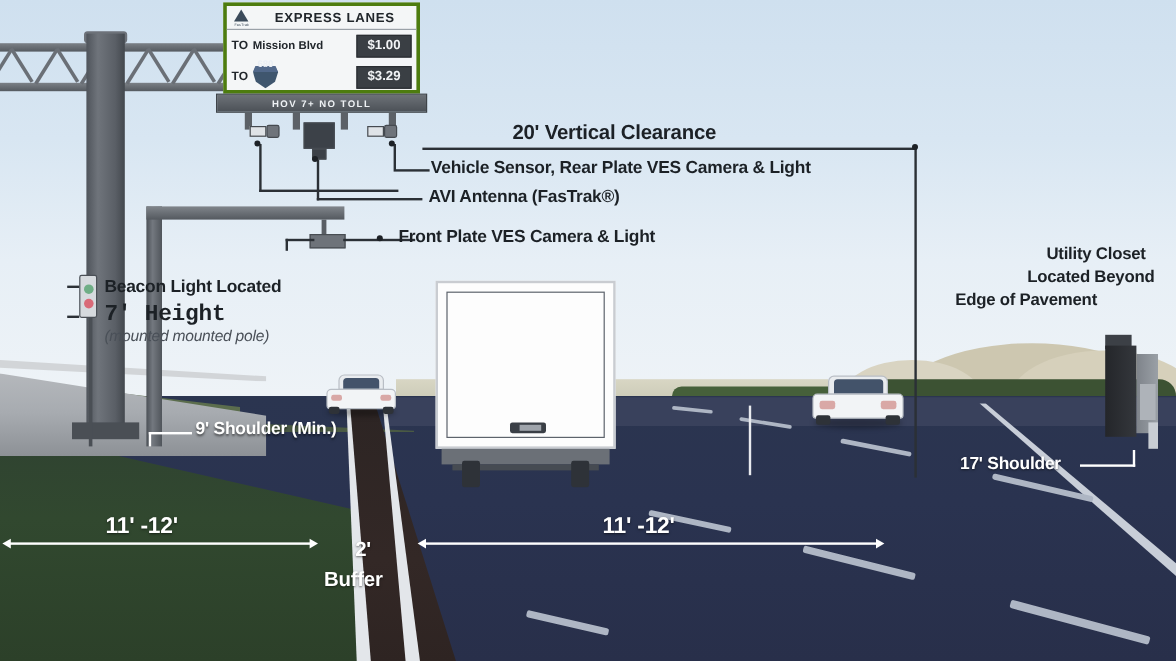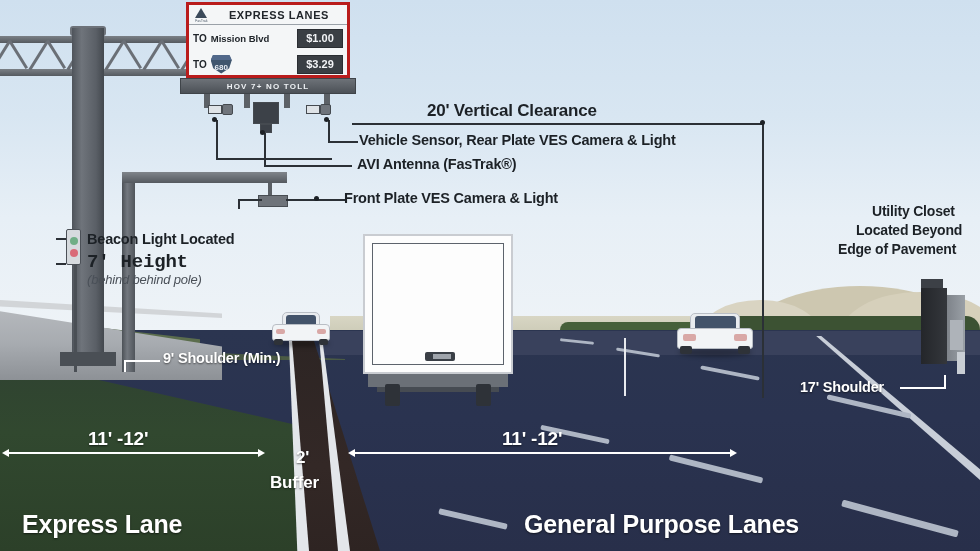--- a/index.html
+++ b/index.html
@@ -139,21 +139,21 @@
   }
   .low-arm-drop {
     position:absolute; left:268px; top:183px; width:4px; height:14px;
     background:#5a5f65;
   }
 
   
   .sign-wrap { position:absolute; left:186px; top:2px; width:164px; height:100px; }
   .sign-panel {
     position:absolute; left:0; top:0; width:164px; height:76px;
-    background:#f4f6f7; border:3px solid #b91c1c;
+    background:#f4f6f7; border:3px solid #4d7c0f;
   }
   .sign-header {
     display:flex; align-items:center; gap:5px;
     height:20px; padding:0 4px; border-bottom:1.5px solid #9aa1a8;
   }
   .fastrak-logo {
     width:17px; height:15px; position:relative; flex:0 0 auto;
   }
   .ft-tri {
     position:absolute; left:2px; top:1px; width:0; height:0;
@@ -184,21 +184,21 @@
     clip-path: polygon(50% 0%, 90% 8%, 100% 30%, 88% 72%, 50% 100%, 12% 72%, 0% 30%, 10% 8%);
   }
   .shield-top {
     position:absolute; left:0; top:0; width:21px; height:6px;
     background:#51688a;
     clip-path: polygon(50% 0%, 90% 8%, 100% 92%, 0% 92%, 10% 8%);
   }
   .shield-num {
     position:absolute; inset:0; display:flex; align-items:flex-end;
     justify-content:center; color:#e9eef4; font-size:8px; font-weight:bold;
-    padding-bottom:2px;
+    padding-bottom:16px;
   }
   .price {
     width:46px; height:19px; background:#3a3f44; color:#f2f4f6;
     font-weight:bold; font-size:11px; display:flex; align-items:center;
     justify-content:center; border:1px solid #2a2e32;
   }
   .sign-footer {
     position:absolute; left:-6px; top:76px; width:176px; height:16px;
     background:linear-gradient(180deg,#6d7278,#4c5157);
     display:flex; align-items:center; justify-content:center;
@@ -509,29 +509,29 @@
   <div class="leader" style="left:238px; top:199px; width:24px; height:2px;"></div>
   <div class="leader" style="left:286px; top:199px; width:60px; height:2px;"></div>
   <div class="dot" style="left:314px; top:196px;"></div>
 
   <div class="leader" style="left:56px; top:238px; width:10px; height:1.5px;"></div>
   <div class="leader" style="left:56px; top:263px; width:10px; height:1.5px;"></div>
 
   <div class="label" style="left:427px; top:101px; font-size:17px;">20' Vertical Clearance</div>
   <div class="label" style="left:359px; top:132px; font-size:14.5px;">Vehicle Sensor, Rear Plate VES Camera &amp; Light</div>
   <div class="label" style="left:357px; top:156px; font-size:14.5px;">AVI Antenna (FasTrak®)</div>
-  <div class="label" style="left:344px; top:190px; font-size:14.5px;">Front Plate VES Camera &amp; Light</div>
+  <div class="label" style="left:332px; top:190px; font-size:14.5px;">Front Plate VES Camera &amp; Light</div>
 
   <div class="label" style="left:87px; top:231px; font-size:14.5px;">Beacon Light Located</div>
   <div class="label" style="left:87px; top:251px; font-size:19px;font-family:Liberation Mono, monospace;">7' Height</div>
-  <div class="label label-italic" style="left:87px; top:272px; font-size:13px;">(behind behind pole)</div>
+  <div class="label label-italic" style="left:87px; top:272px; font-size:13px;">(mounted mounted pole)</div>
 
   <div class="label" style="left:872px; top:203px; font-size:14px;">Utility Closet</div>
   <div class="label" style="left:856px; top:222px; font-size:14px;">Located Beyond</div>
-  <div class="label" style="left:838px; top:241px; font-size:14px;">Edge of Pavement</div>
+  <div class="label" style="left:796px; top:241px; font-size:14px;">Edge of Pavement</div>
 
   <div class="leader-w" style="left:124px; top:360px; width:2px; height:12px;"></div>
   <div class="leader-w" style="left:124px; top:360px; width:36px; height:2px;"></div>
   <div class="label-white" style="left:163px; top:350px; font-size:14.5px;">9' Shoulder (Min.)</div>
 
   <div class="label-white" style="left:800px; top:379px; font-size:14.5px;">17' Shoulder</div>
   <div class="leader-w" style="left:900px; top:387px; width:46px; height:2px;"></div>
   <div class="leader-w" style="left:944px; top:375px; width:2px; height:14px;"></div>
 
   <div class="vline-w" style="left:624px; top:338px; height:58px; background:#e8eaee;"></div>
@@ -542,16 +542,14 @@
   <div class="label-white" style="left:88px; top:428px; font-size:19px;">11' -12'</div>
 
   <div class="label-white" style="left:296px; top:448px; font-size:17px;">2'</div>
   <div class="label-white" style="left:270px; top:473px; font-size:17px;">Buffer</div>
 
   <div class="arrow-l" style="left:348px; top:449px;"></div>
   <div class="dimline" style="left:354px; top:452px; width:378px;"></div>
   <div class="arrow-r" style="left:730px; top:449px;"></div>
   <div class="label-white" style="left:502px; top:428px; font-size:19px;">11' -12'</div>
 
-  <div class="label-white" style="left:22px; top:510px; font-size:25px;">Express Lane</div>
-  <div class="label-white" style="left:524px; top:510px; font-size:25px;">General Purpose Lanes</div>
 
 </div>
 
 </body></html>

